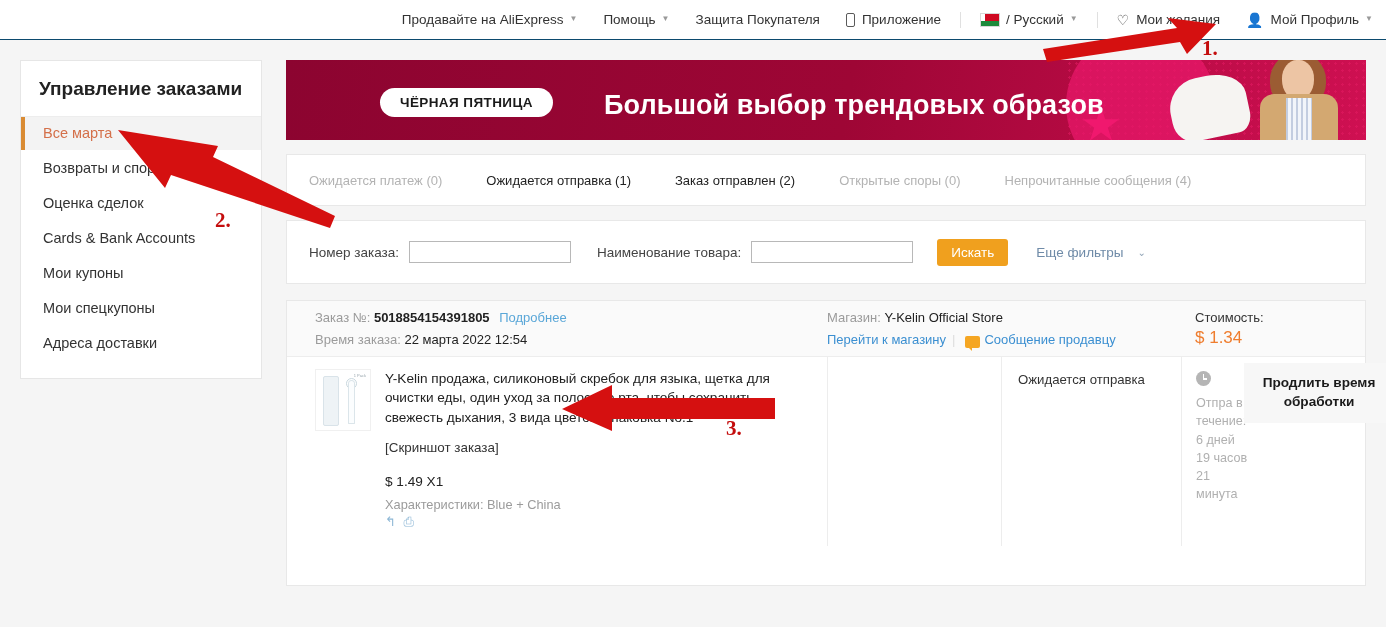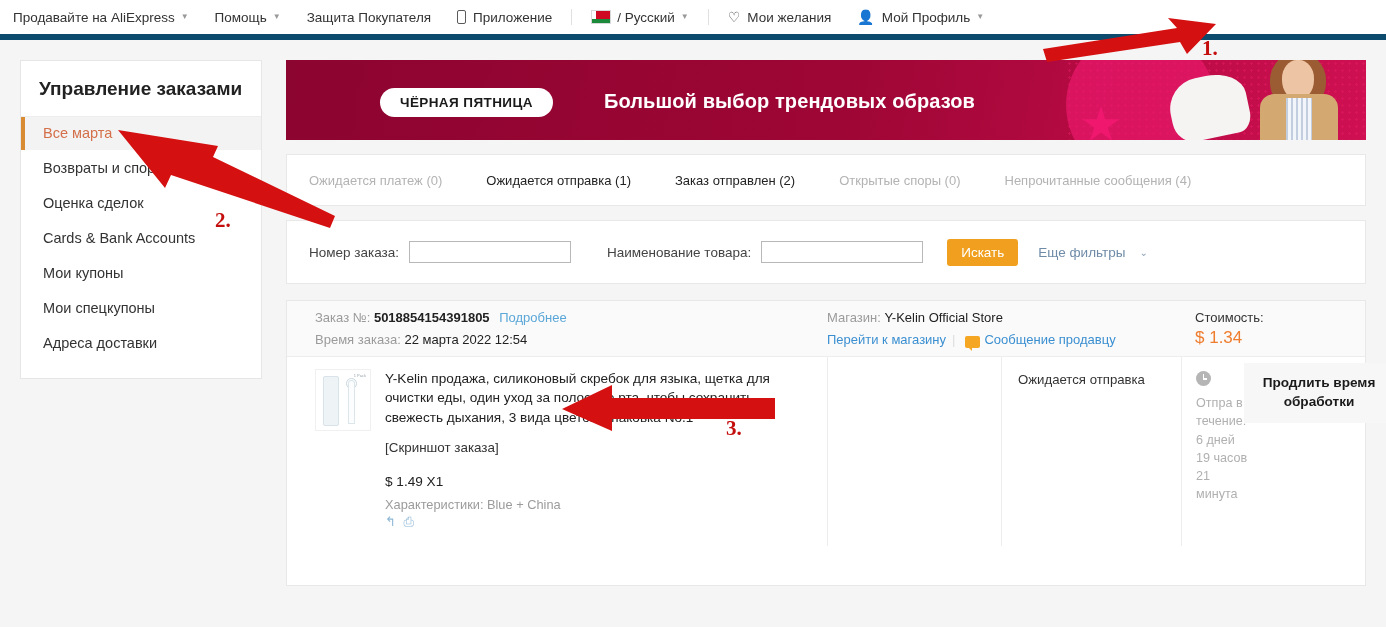--- a/index.html
+++ b/index.html
@@ -9,22 +9,22 @@
     background: #f5f5f5;
     overflow: hidden;
   }
 
   
   .topnav {
     position: absolute; top: 0; left: 0;
     width: 1386px; height: 40px;
     background: #ffffff;
     display: flex; align-items: center;
-    justify-content: flex-start;
-    border-bottom: 6px solid #0c4a6e;
+    justify-content: flex-end;
+    border-bottom: 1px solid #0c4a6e;
   }
   .topnav-inner { display: flex; align-items: center; height: 40px; gap: 0px; }
   .nav-item {
     display: flex; align-items: center;
     font-size: 13.5px; color: #333333;
     padding: 0 13px; height: 40px; white-space: nowrap;
   }
   .nav-item .caret {
     margin-left: 6px; font-size: 8px; color: #999999;
     position: relative; top: -1px;
@@ -139,21 +139,21 @@
   }
   .bf-badge {
     position: absolute; left: 94px; top: 28px;
     background: #ffffff; color: #1a1a1a;
     font-size: 13.5px; font-weight: bold; letter-spacing: .4px;
     padding: 7px 20px; border-radius: 18px;
     white-space: nowrap;
   }
   .banner-head {
     position: absolute; left: 318px; top: 30px;
-    color: #ffffff; font-size: 20px; font-weight: bold;
+    color: #ffffff; font-size: 27px; font-weight: bold;
     letter-spacing: .1px; white-space: nowrap;
   }
 
   
   .card {
     background: #ffffff; border: 1px solid #e8e8e8;
     width: 1080px;
   }
   .tabs-card { margin-top: 14px; height: 52px; display: flex; align-items: center; }
   .tab {
@@ -173,21 +173,21 @@
     background: #ffffff; outline: none; font-size: 13px;
     padding: 0 6px; font-family: "Liberation Sans", sans-serif;
   }
   .fsearch {
     background: #f0a01e; color: #ffffff; border: none;
     font-size: 13.5px; font-family: "Liberation Sans", sans-serif;
     padding: 6px 14px; border-radius: 3px; cursor: pointer;
     margin-left: 14px;
   }
   .fmore {
-    font-size: 13.5px; color: #6f8ba8; margin-left: 10px;
+    font-size: 13.5px; color: #6f8ba8; margin-left: 18px;
     display: flex; align-items: center; gap: 14px; white-space: nowrap;
   }
   .fmore .chev { font-size: 10px; color: #8fa3b6; }
 
   
   .orders-card { margin-top: 16px; height: 286px; position: relative; }
   .oh {
     height: 40px; border-bottom: 1px solid #ededed;
     display: flex; align-items: center;
     font-size: 13.5px; color: #333333; background: #fcfcfc;
@@ -376,21 +376,21 @@
     <div class="tab muted">Ожидается платеж (0)</div>
     <div class="tab">Ожидается отправка (1)</div>
     <div class="tab">Заказ отправлен (2)</div>
     <div class="tab muted">Открытые споры (0)</div>
     <div class="tab muted">Непрочитанные сообщения (4)</div>
   </div>
 
   <div class="card filter-card">
     <span class="flabel">Номер заказа:</span>
     <input class="finput" value="" style="">
-    <span class="flabel" style="margin-left:26px">Наименование товара:</span>
+    <span class="flabel" style="margin-left:16px">Наименование товара:</span>
     <input class="finput" value="" style="">
     <button class="fsearch">Искать</button>
     <div class="fmore">
       <span>Еще фильтры</span>
       <span class="chev">⌄</span>
     </div>
   </div>
 
   <div class="card orders-card">
 

